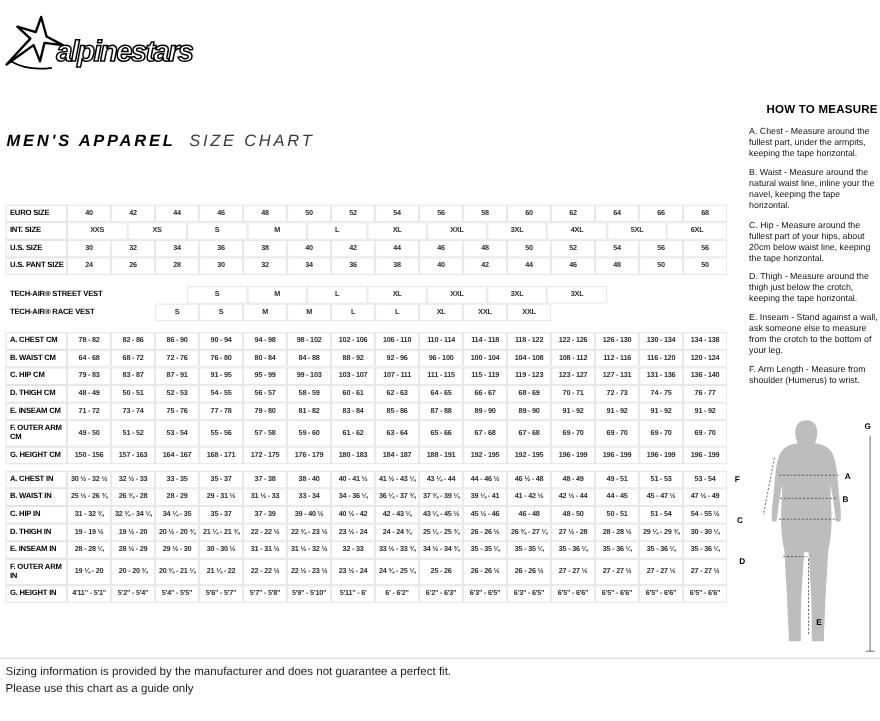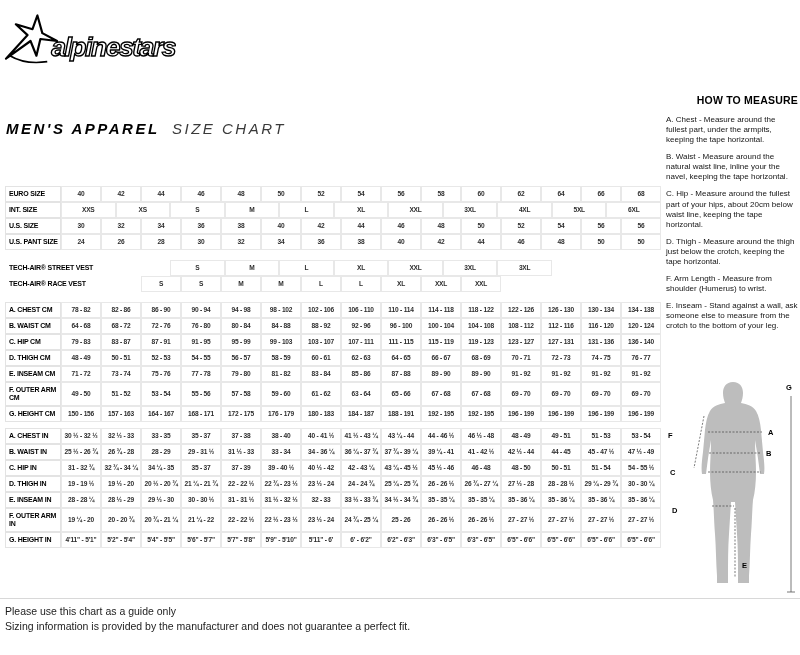--- a/index.html
+++ b/index.html
@@ -31,21 +31,21 @@
     padding:3px 0;text-align:center;border:0.5px solid #e8e8e8;
     display:flex;align-items:center;justify-content:center;white-space:nowrap;
   }
   .size-row.vest .lbl{border-color:transparent;white-space:nowrap;overflow:visible;z-index:2;}
   .size-row.vest .cell.blank{border-color:transparent;}
   .tgap{height:10px;}
   .tgap.small{height:6px;}
   
   .measure{position:absolute;left:666px;top:94px;width:132px;}
   .measure h3{margin:0 0 9px 0;font-size:10.5px;letter-spacing:0.2px;color:#000;text-align:right;}
-  .measure p{margin:0 0 7px 0;font-size:8px;line-height:1.26;color:#141414;}
+  .measure p{margin:0 0 7px 15px;font-size:8px;line-height:1.26;color:#141414;}
   
   .figure{position:absolute;left:662px;top:380px;width:136px;height:220px;}
   .fig-letter{font-size:7.5px;font-weight:bold;fill:#000;font-family:"Liberation Sans",sans-serif;}
   
   .rule{position:absolute;left:0;top:598px;width:800px;height:1px;background:#d8d8d8;}
   .footer{position:absolute;left:5px;top:604px;font-size:10.5px;line-height:1.45;color:#1c1c1c;}
 </style>
 </head>
 <body>
 
@@ -422,22 +422,22 @@
     </div>
   </div>
 
 <div class="measure">
   <h3>HOW TO MEASURE</h3>
   <div>
       <p>A. Chest - Measure around the fullest part, under the armpits, keeping the tape horizontal.</p>
       <p>B. Waist - Measure around the natural waist line, inline your the navel, keeping the tape horizontal.</p>
       <p>C. Hip - Measure around the fullest part of your hips, about 20cm below waist line, keeping the tape horizontal.</p>
       <p>D. Thigh - Measure around the thigh just below the crotch, keeping the tape horizontal.</p>
+      <p>E. Inseam - Stand against a wall, ask someone else to measure from the crotch to the bottom of your leg.</p>
       <p>F. Arm Length - Measure from shoulder (Humerus) to wrist.</p>
-      <p>E. Inseam - Stand against a wall, ask someone else to measure from the crotch to the bottom of your leg.</p>
     </div>
 </div>
 
 <div class="figure">
   <svg viewBox="0 0 136 220" width="136" height="220">
     <g transform="translate(16,2)">
       <path fill="#bdbdbd" d="M55,0 C48,0 45,5 45,11 C45,15 46,18 47,21 C41,22 35,24 32,29
         C29,34 28,40 27,48 L25,70 C24,78 23,86 24,92 L28,92 C29,84 30,76 31,70 L33,58
         C33,70 32,80 32,90 C32,100 33,110 35,118 C36,130 36,140 37,152 C38,166 38,180 39,194
         L39,201 L50,201 L50,194 C50,180 50,166 51,152 L53,120 L57,120 L59,152
@@ -460,15 +460,15 @@
     <line x1="42" y1="36" x2="32" y2="88" stroke="#444" stroke-width="0.7" stroke-dasharray="2 1.5"></line>
     <text x="6" y="58" class="fig-letter">F</text>
     <line x1="129" y1="16" x2="129" y2="212" stroke="#555" stroke-width="0.8"></line>
     <line x1="125" y1="212" x2="133" y2="212" stroke="#555" stroke-width="0.8"></line>
     <text x="124" y="10" class="fig-letter">G</text>
   </svg>
 </div>
 
 <div class="rule"></div>
 <div class="footer">
+  <div>Sizing information is provided by the manufacturer and does not guarantee a perfect fit.</div>
   <div>Please use this chart as a guide only</div>
-  <div>Sizing information is provided by the manufacturer and does not guarantee a perfect fit.</div>
 </div>
 
 </body></html>

